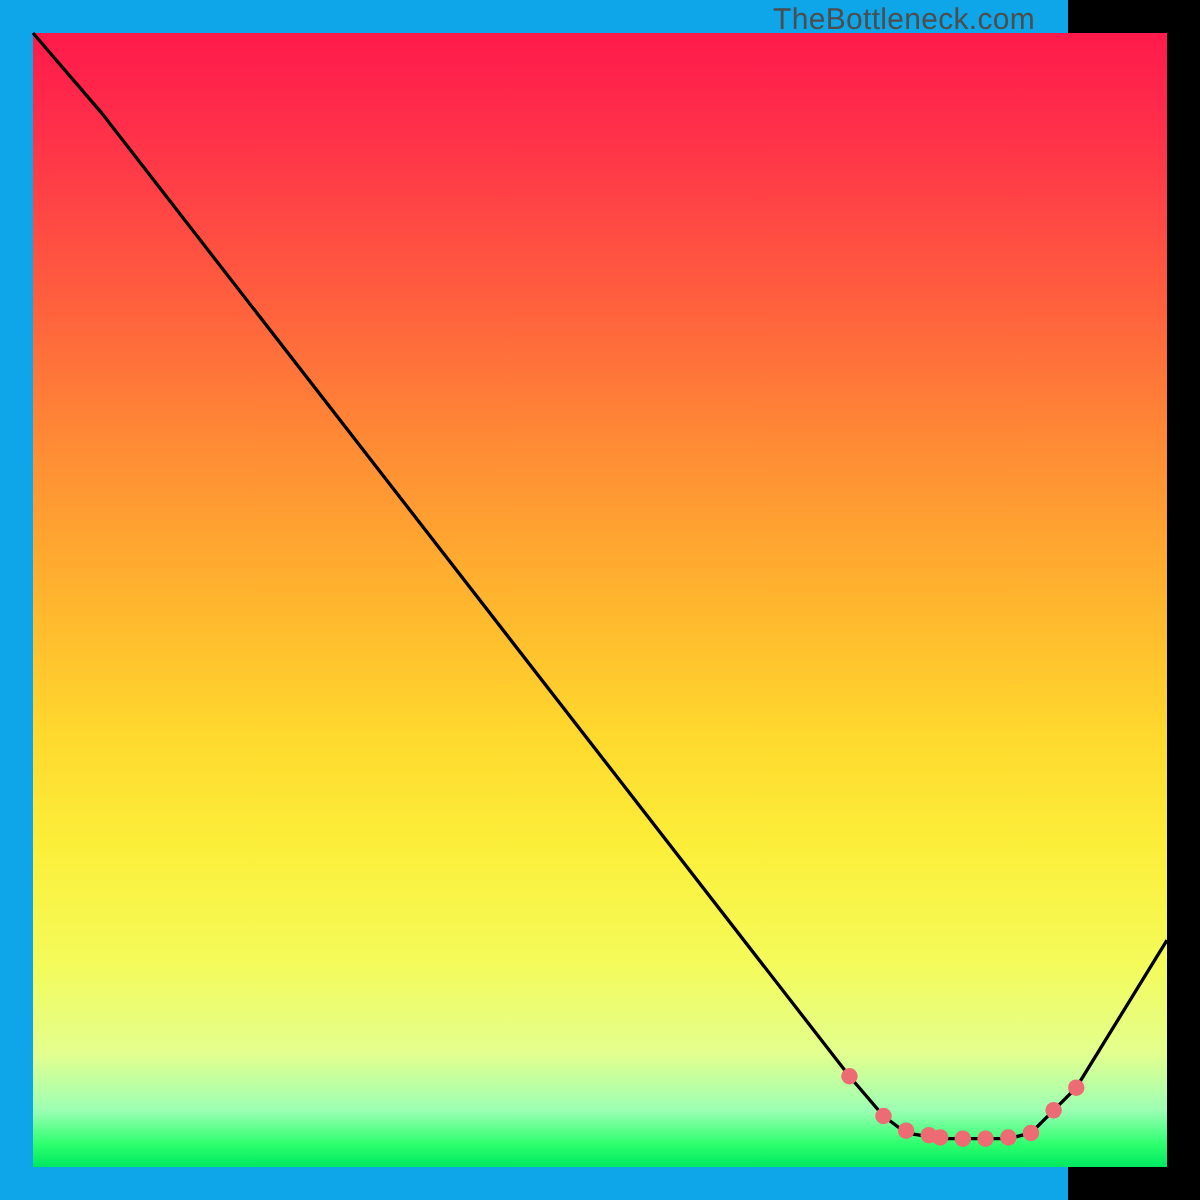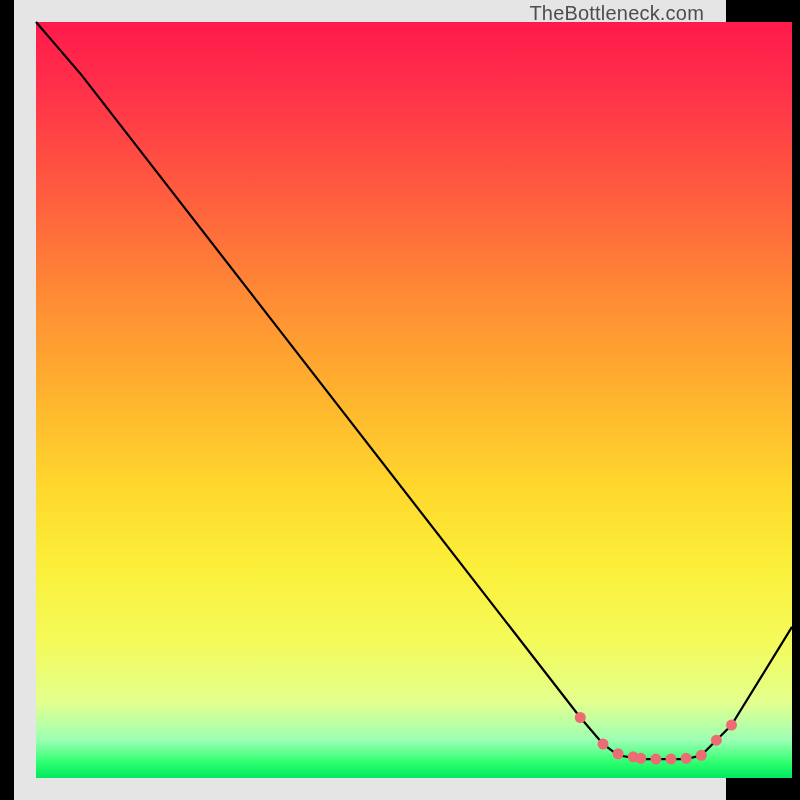--- a/index.html
+++ b/index.html
@@ -8,22 +8,21 @@
     width: 800px;
     height: 800px;
     background: #000;
     overflow: hidden;
     font-family: Arial, Helvetica, sans-serif;
   }
   .frame {
     position: relative;
     width: 712px;
     height: 800px;
-    background: #e5e5e5;
-    margin-left: 14px;
+    background: #0ea5e9;
   }
   .plot {
     position: absolute;
     left: 22px;
     top: 22px;
     width: 756px;
     height: 756px;
     
     background: linear-gradient(
       to bottom,

